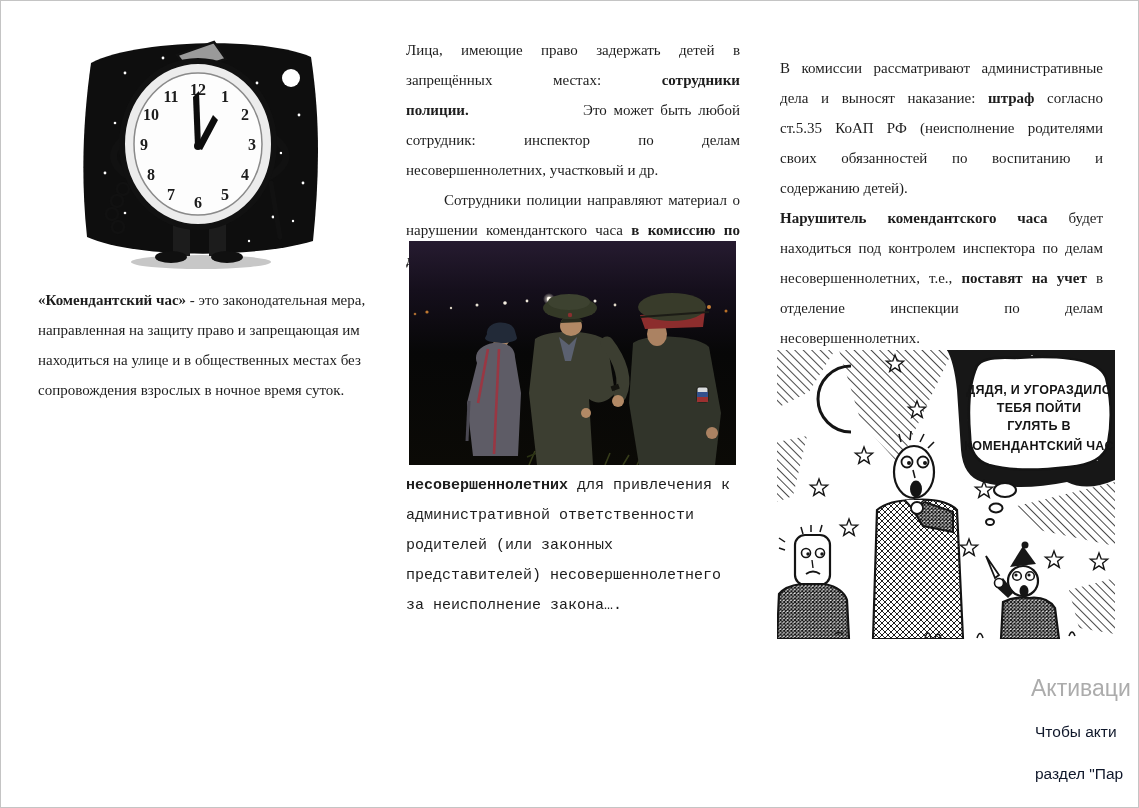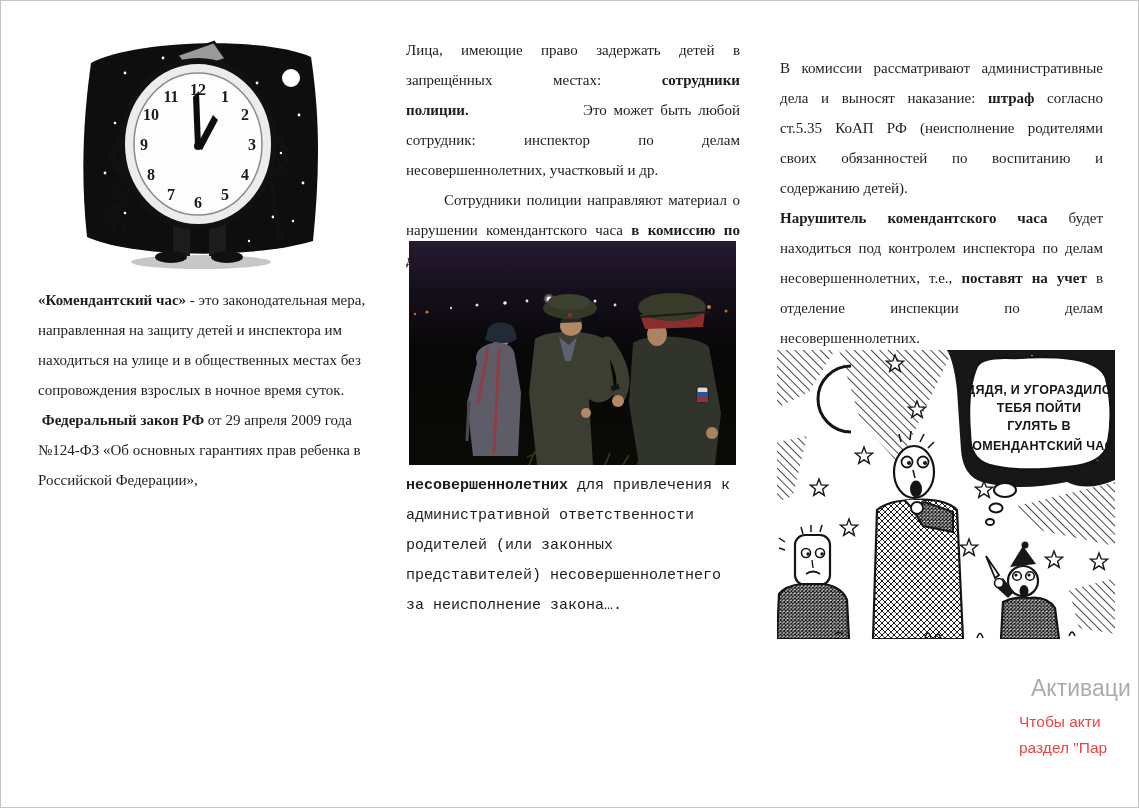--- a/index.html
+++ b/index.html
@@ -11,21 +11,21 @@
   .textblock{position:absolute;font-size:15px;line-height:30px;}
   .textblock p{margin:0;}
   .justify{text-align:justify;}
   .indent-first{text-indent:38px;}
   .img-abs{position:absolute;display:block;}
   .watermark{
     position:absolute;left:1018px;top:672px;white-space:nowrap;
     font-family:"Liberation Sans", sans-serif;
   }
   .wm-title{font-size:23px;line-height:30px;color:#acacac;margin:0 0 6px 12px;font-weight:400;}
-  .wm-line{font-size:15.5px;line-height:26px;color:#ef4444;margin:0;}
+  .wm-line{font-size:15.5px;line-height:26px;color:#0f172a;margin:16px;}
   .clock-num{font-family:"Liberation Serif",serif;font-size:16px;font-weight:600;fill:#1c1c1c;}
   .bubble-text{font-family:"Liberation Sans",sans-serif;font-size:12.5px;font-weight:700;fill:#141414;letter-spacing:.3px;}
 </style>
 </head>
 <body>
 
 <div class="page">
 
   <svg class="img-abs" style="left:66px;top:30px;" width="265" height="242" viewBox="0 0 265 242" role="img">
 
@@ -94,22 +94,21 @@
     </g>
 
     <g fill="#0d0d0d">
       <path d="M128,116 L126,66 L132,60 L134,116 Z"></path>
       <path d="M129,116 L146,84 L151,89 L135,119 Z"></path>
       <circle cx="131" cy="115" r="4"></circle>
     </g>
   </svg>
 
   <div class="textblock" style="left:37px;top:284px;width:334px;">
-    <p><b>«Комендантский час»</b><span> - это законодательная мера, направленная на защиту детей и инспектора им находиться на улице и в общественных местах без сопровождения взрослых в ночное время суток.</span></p>
-    <p><span>&nbsp;</span><b>Федеральный закон РФ</b><span> от 29 апреля 2009 года №124-ФЗ «Об основных гарантиях прав ребенка в Российской Федерации»,</span></p>
+    <p><b>«Комендантский час»</b><span> - это законодательная мера, направленная на защиту право и запрещающая им находиться на улице и в общественных местах без сопровождения взрослых в ночное время суток.</span></p>
   </div>
 
   <div class="textblock justify" style="left:405px;top:34px;width:334px;">
     <p><span>Лица, имеющие право задержать детей в запрещённых местах: </span><b>сотрудники полиции.</b><span>&nbsp;&nbsp;&nbsp;&nbsp;&nbsp;&nbsp;&nbsp;&nbsp;&nbsp;&nbsp;&nbsp;&nbsp;&nbsp;&nbsp;&nbsp;&nbsp;</span><span> Это может быть любой сотрудник: инспектор по делам несовершеннолетних, участковый и др.</span></p>
     <p class="indent-first"><span>Сотрудники полиции направляют материал о нарушении комендантского часа </span><b>в комиссию по делам</b></p>
   </div>
 
   <svg class="img-abs" style="left:408px;top:240px;" width="327" height="224" viewBox="0 0 327 224" role="img">
     <defs>
       <linearGradient id="pg" x1="0" y1="0" x2="0" y2="1">

